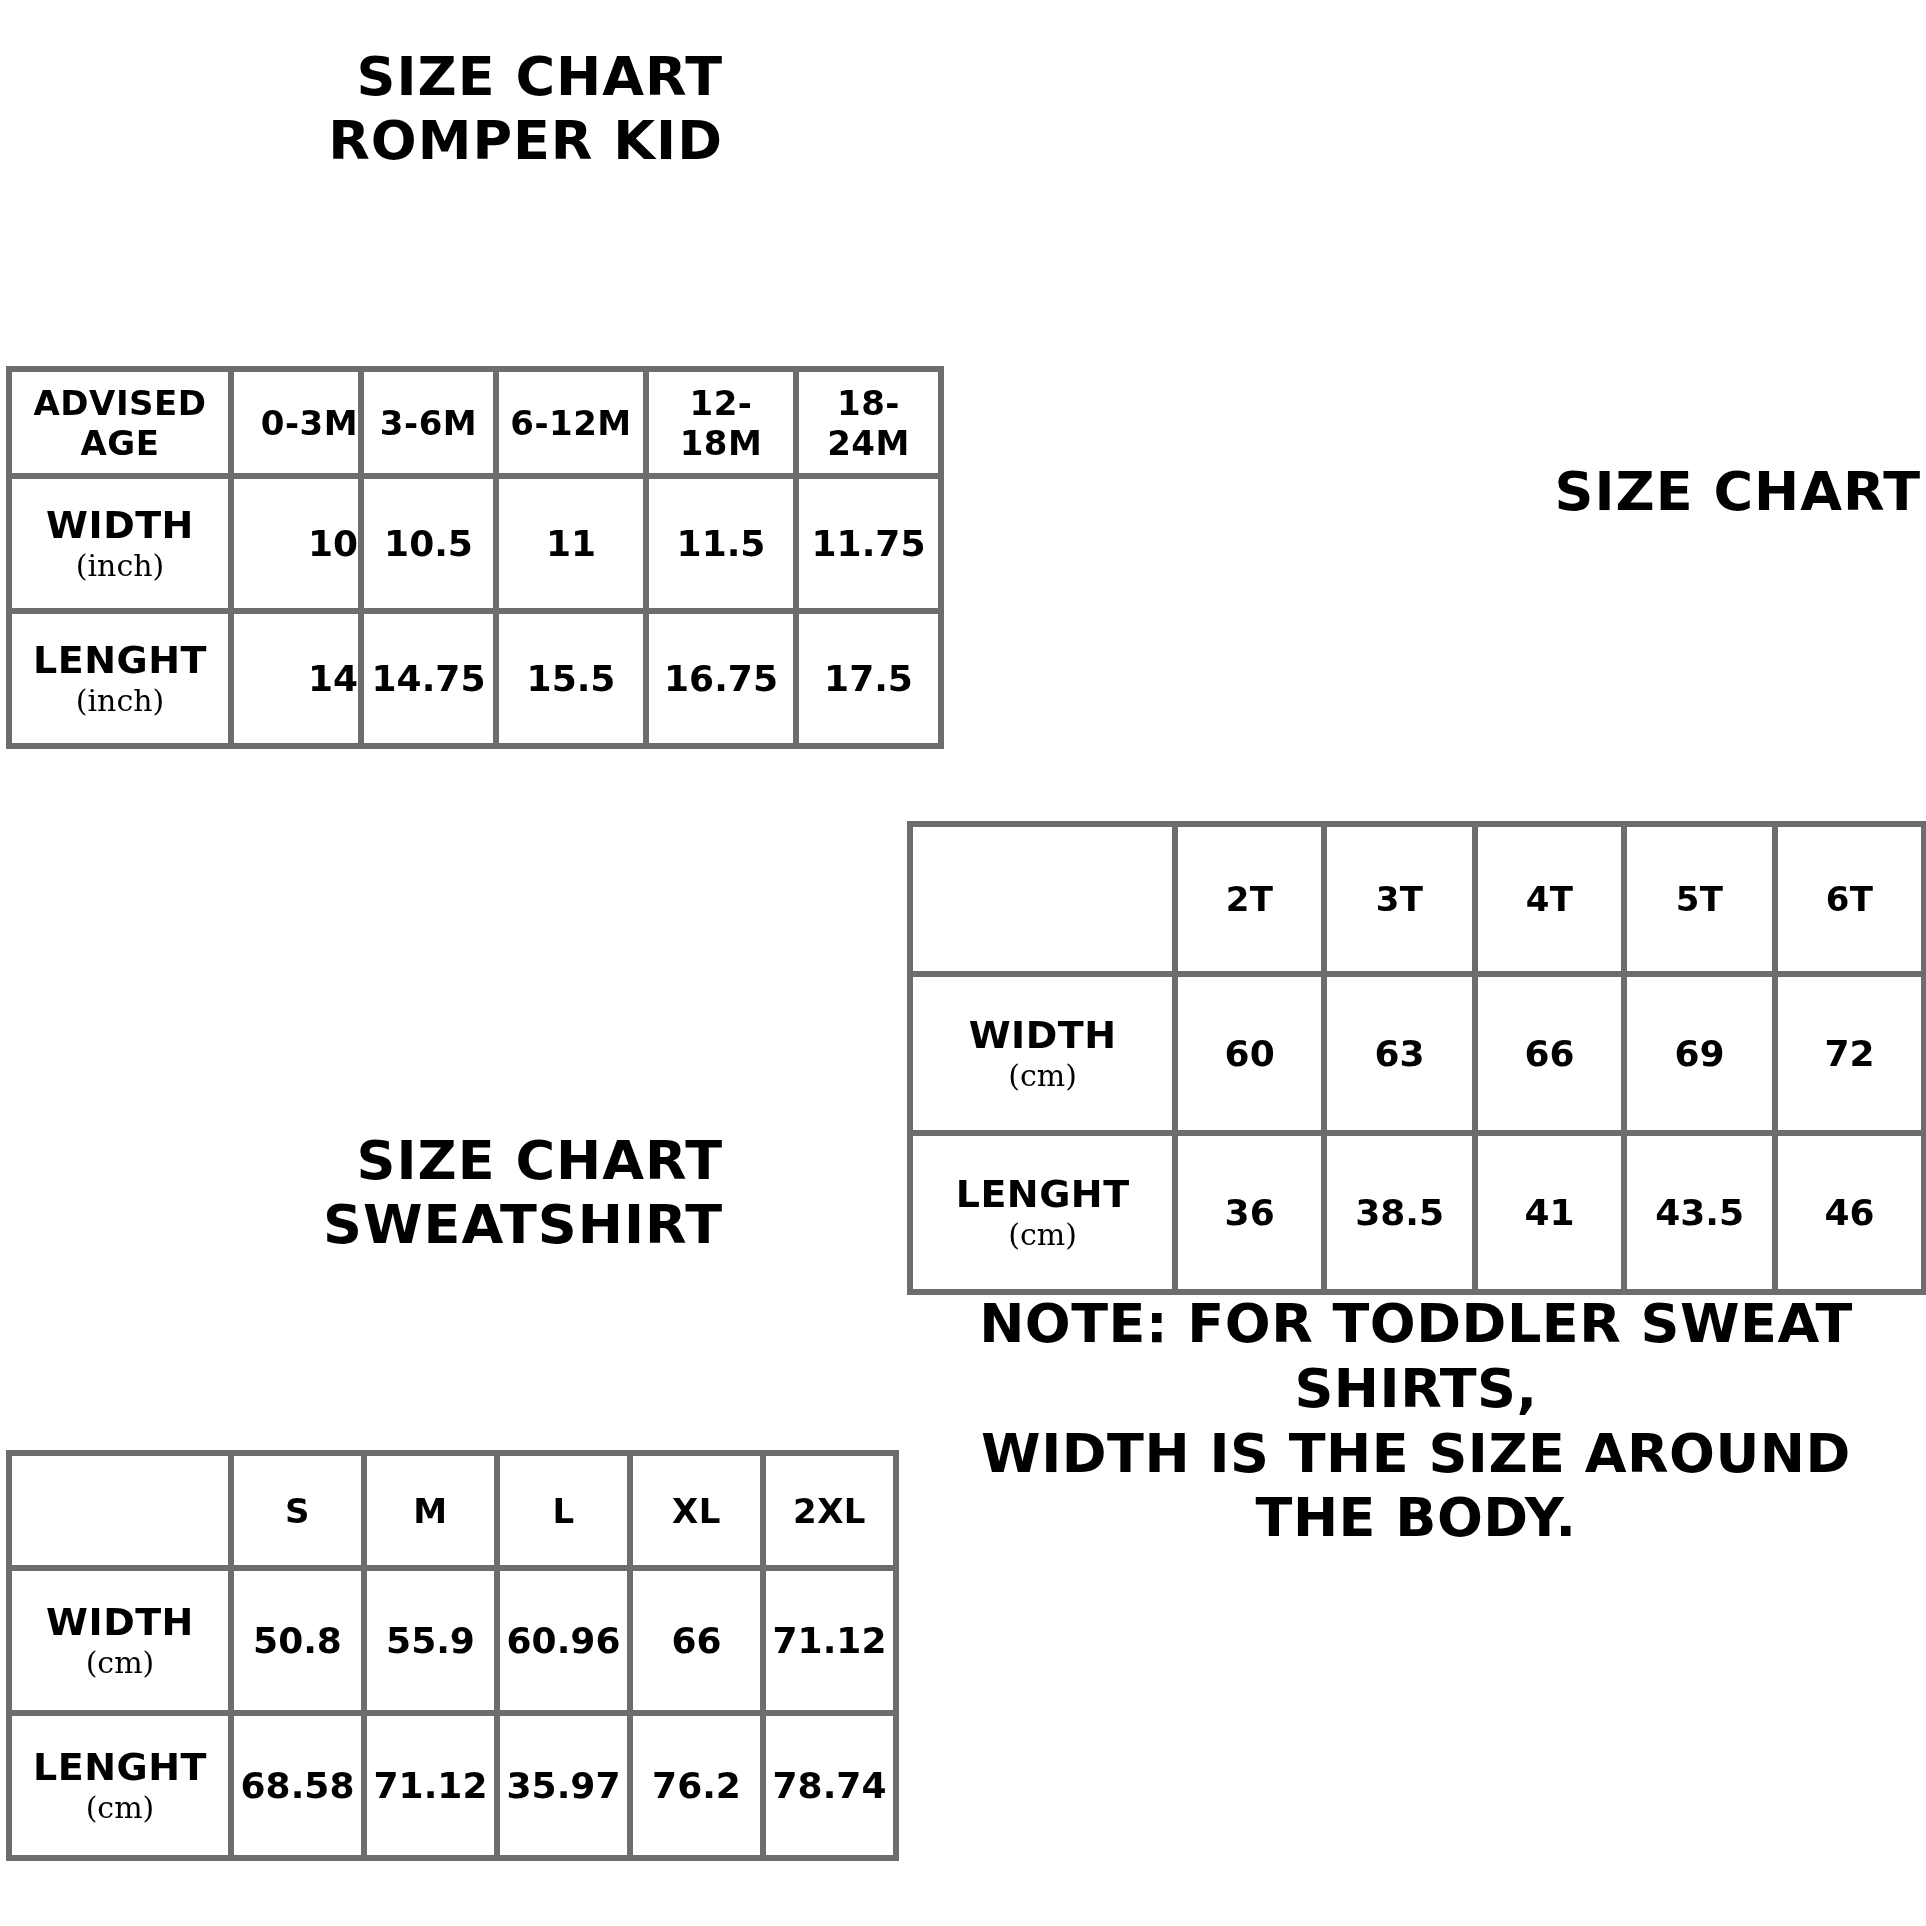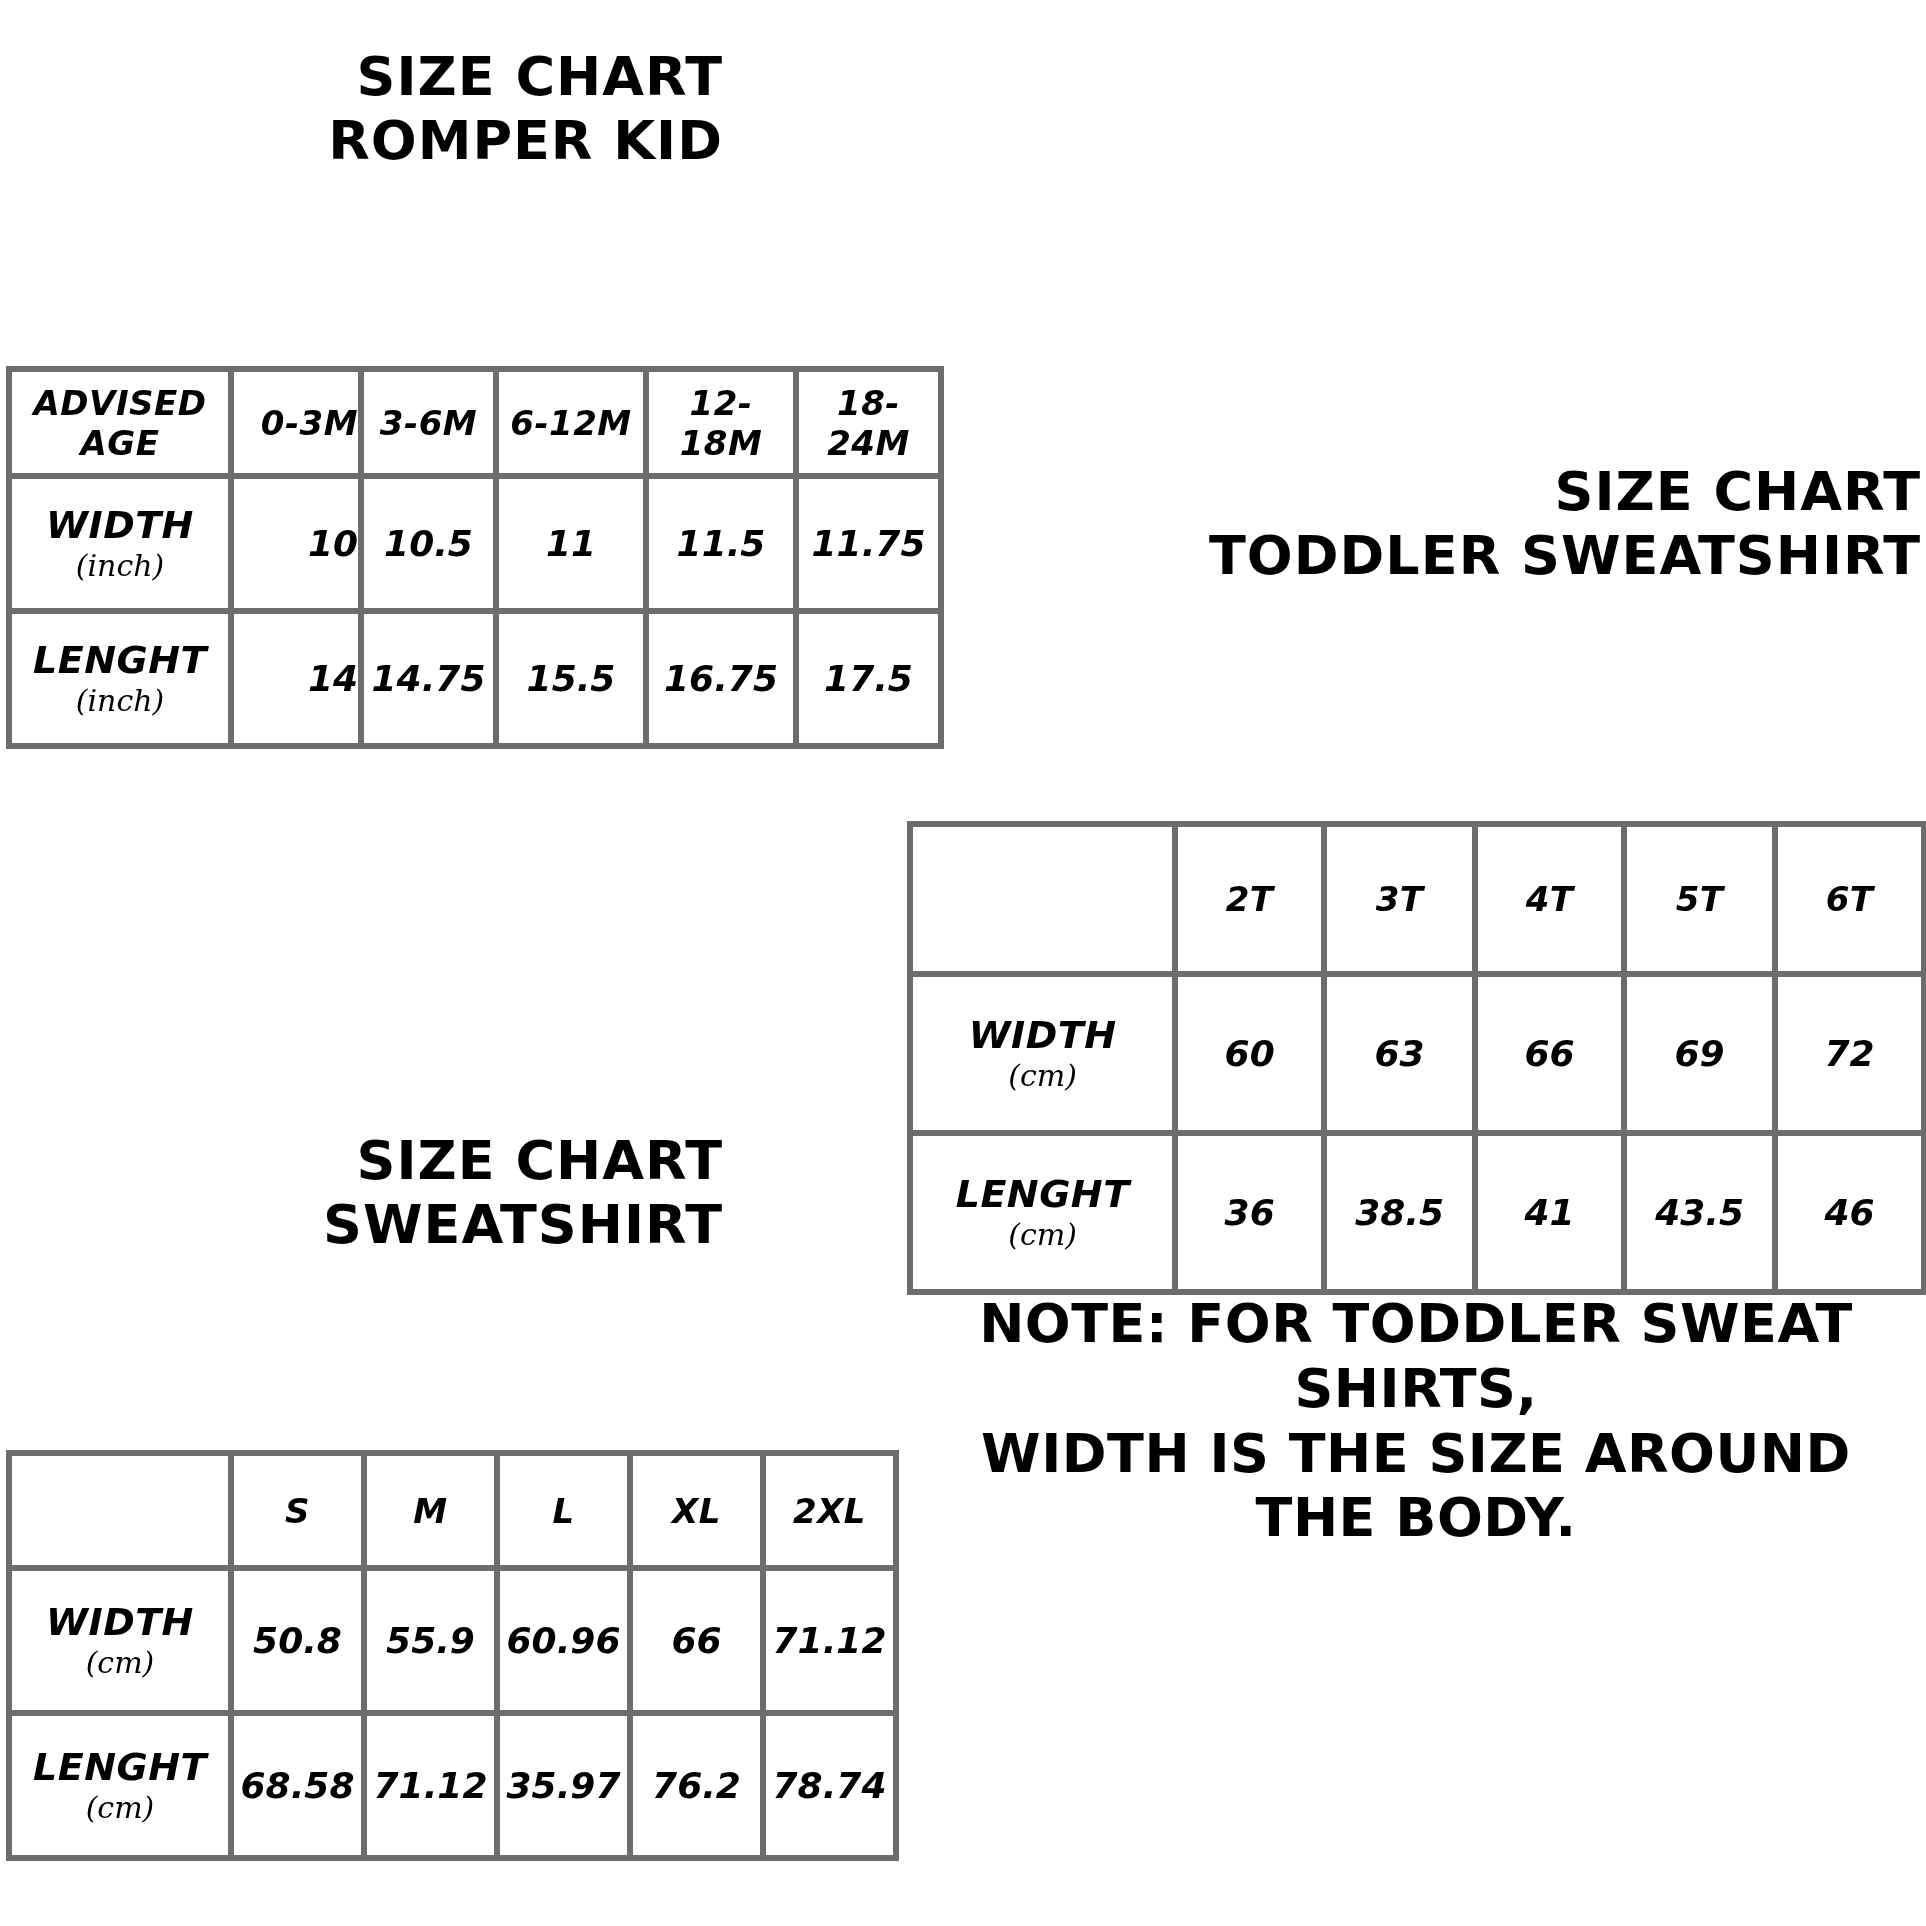--- a/index.html
+++ b/index.html
@@ -48,21 +48,20 @@
     vertical-align: middle;
     font-weight: 700;
     font-family: "DejaVu Sans", sans-serif;
     color: #000;
     background: #ffffff;
     padding: 0;
   }
   
   table.size-table {
     border-collapse: collapse;
-    font-style: italic;
   }
   .hdr-cell {
     font-size: 34px;
     letter-spacing: 0.5px;
     height: 111px;
   }
   .row-label {
     font-size: 38px;
     line-height: 1.05;
     letter-spacing: 0.5px;
@@ -160,21 +159,20 @@
         <td class="c2 val-cell">14.75</td>
         <td class="c3 val-cell">15.5</td>
         <td class="c4 val-cell">16.75</td>
         <td class="c5 val-cell">17.5</td>
       </tr>
     </tbody>
   </table>
 
   <div class="block chart-title" id="toddler-title">
     <span class="line">SIZE CHART</span>
-    <span class="line">TODDLER SWEATSHIRT</span>
   </div>
 
   <table class="block size-table" id="toddler-table">
     <tbody>
       <tr class="r0">
         <td class="c0 hdr-cell"></td>
         <td class="cx hdr-cell">2T</td>
         <td class="cx hdr-cell">3T</td>
         <td class="cx hdr-cell">4T</td>
         <td class="cx hdr-cell">5T</td>

